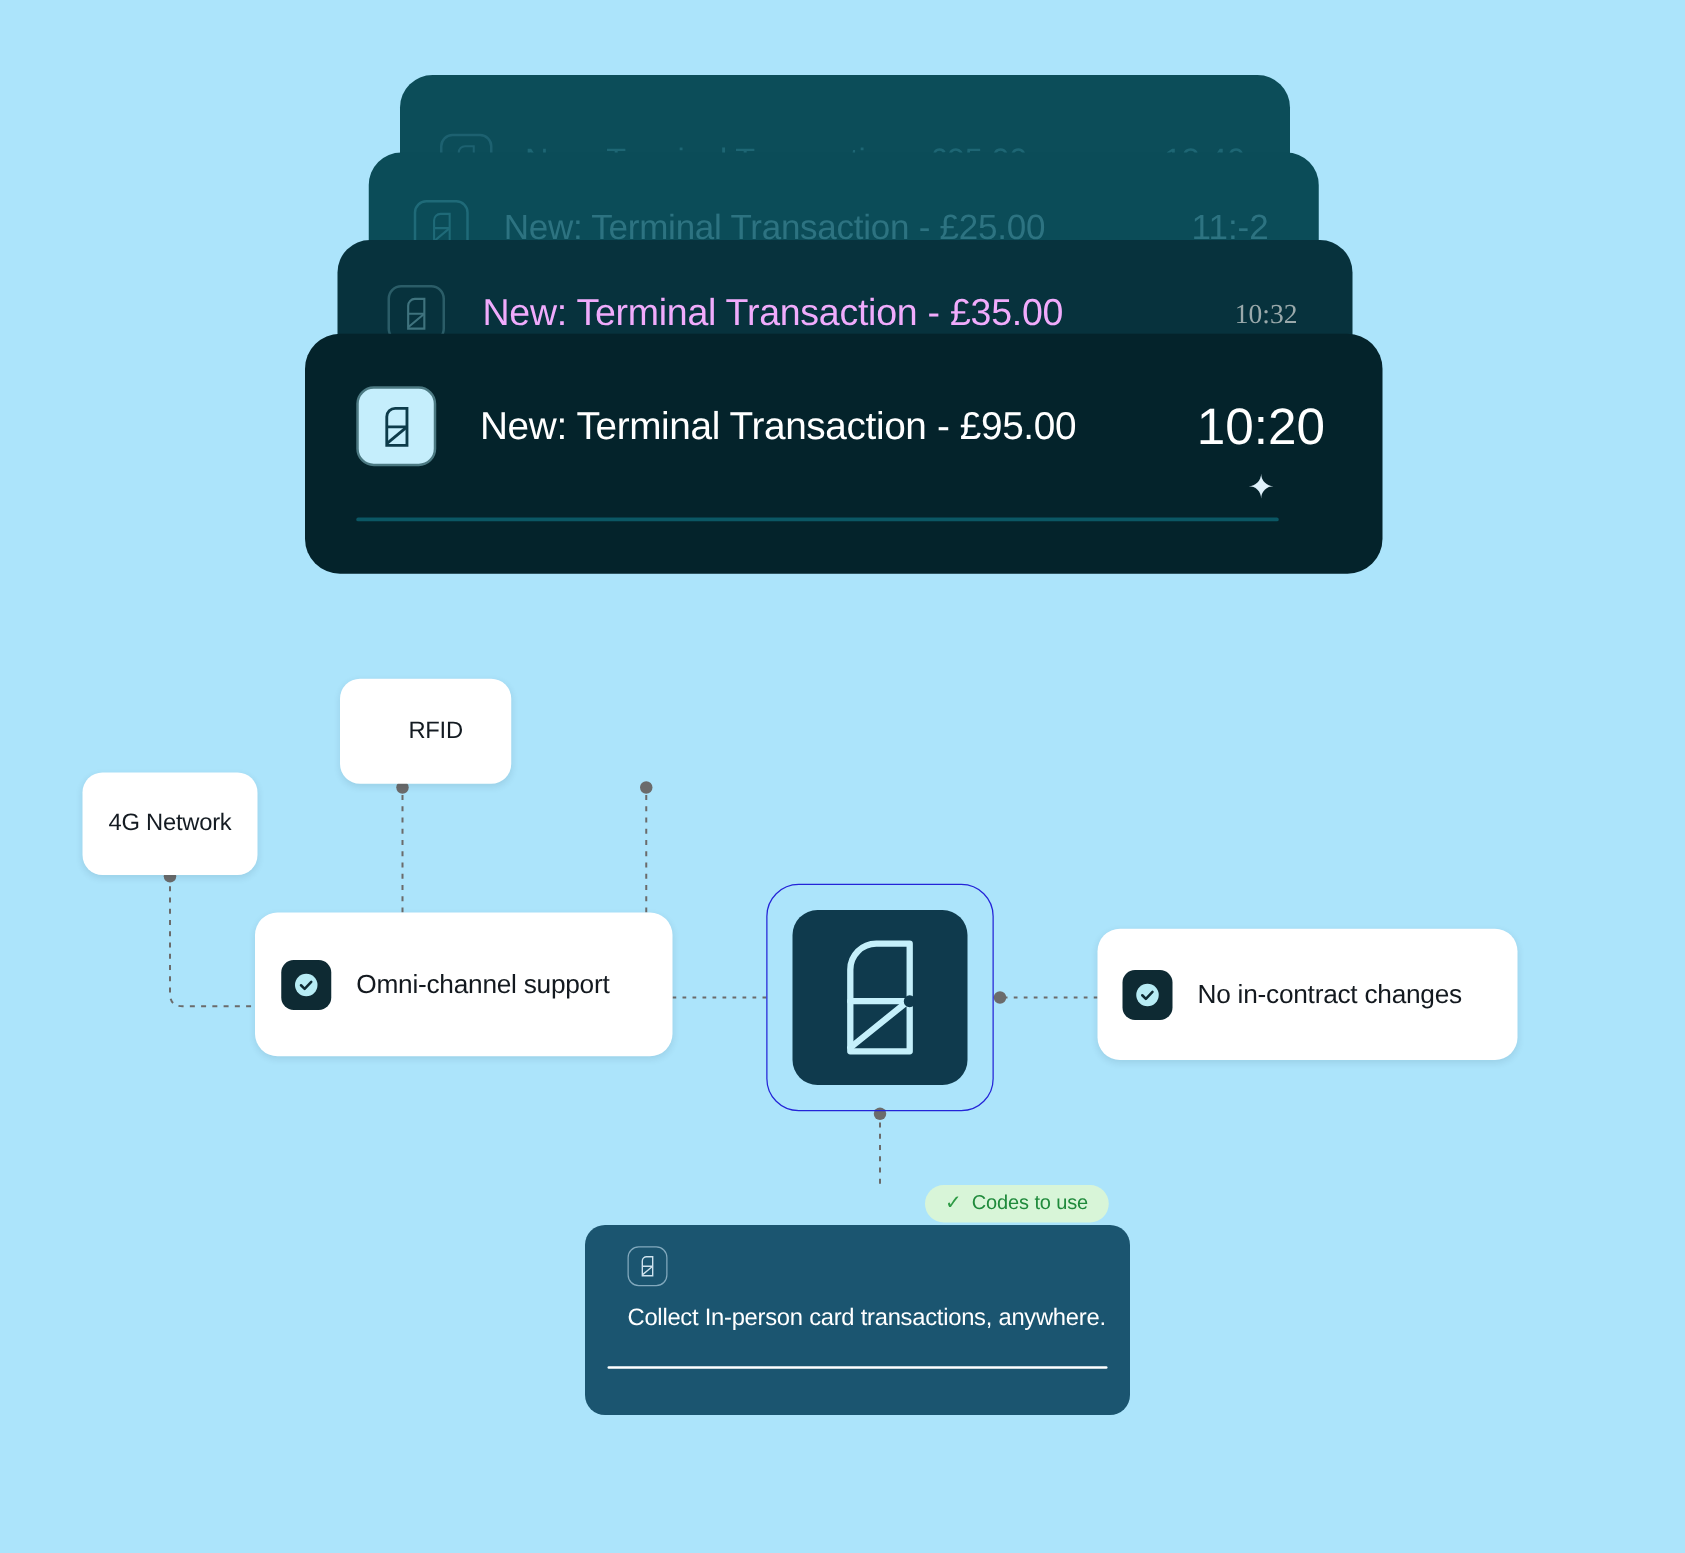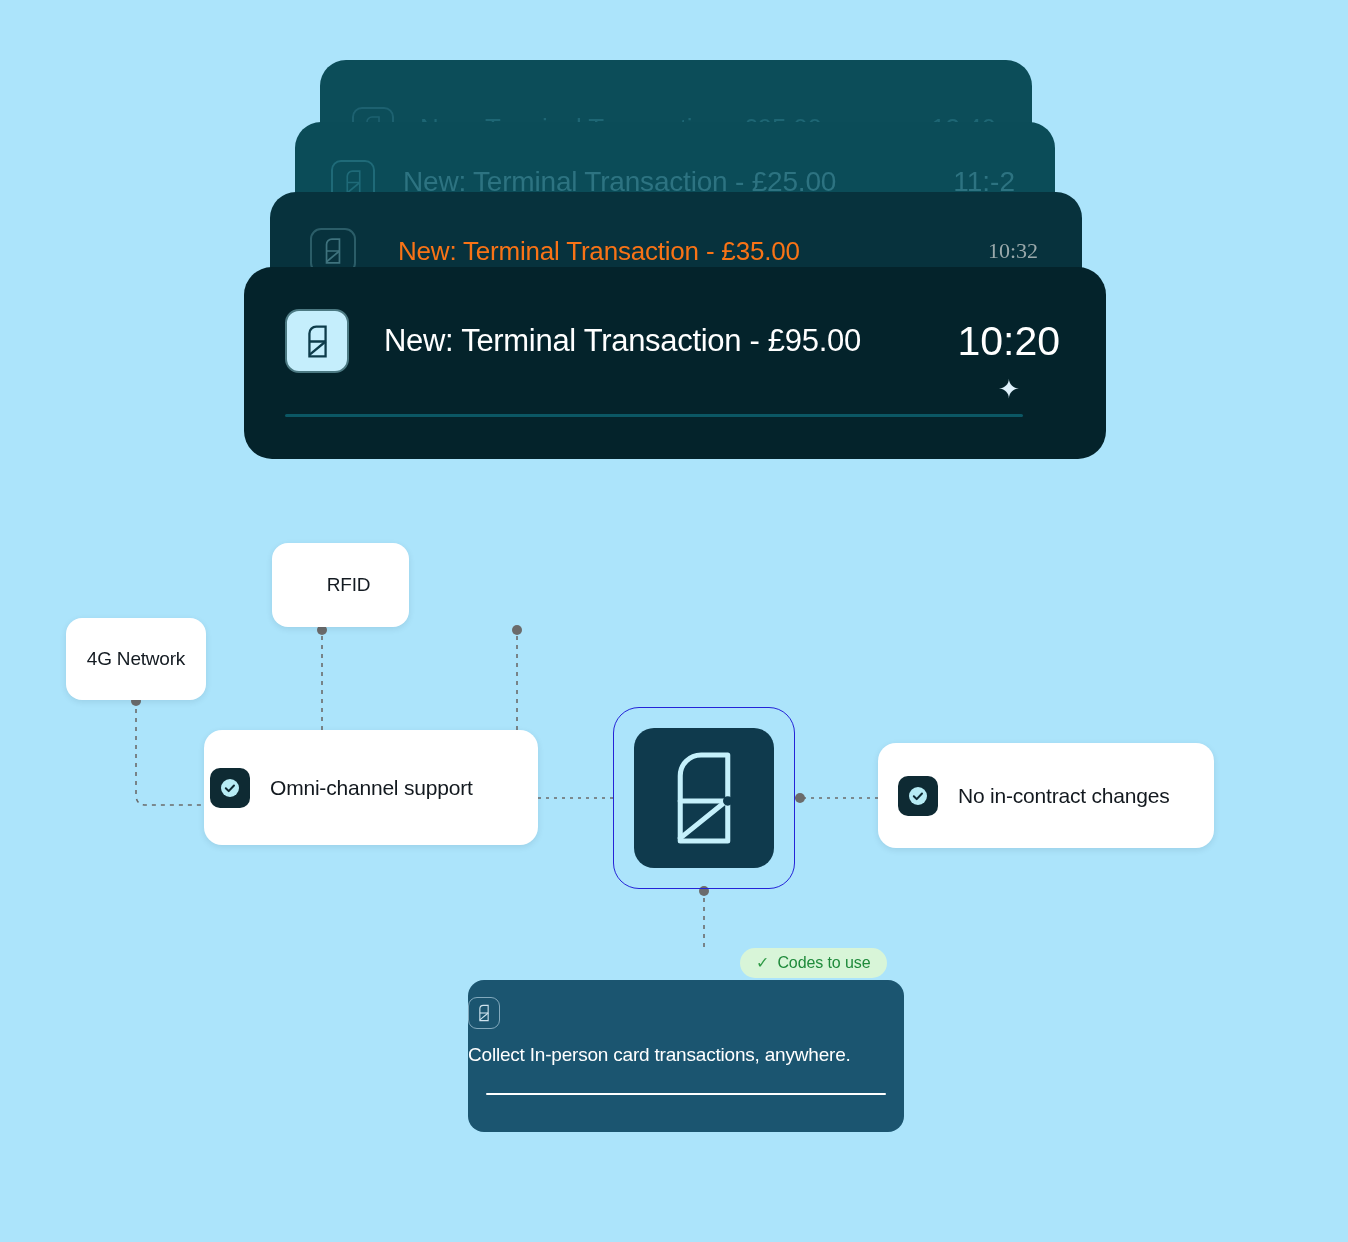--- a/index.html
+++ b/index.html
@@ -54,21 +54,21 @@
   #notif-2 { left: 295px; top: 122px; width: 760px; height: 200px; background: #0b4c58; }
   #notif-2 .notif-row { top: 30px; height: 60px; padding: 0 40px 0 36px; }
   #notif-2 .notif-ico { width: 44px; height: 44px; border-radius: 10px; border: 2px solid #1f6a78; margin-right: 28px; }
   #notif-2 .notif-title { font-size: 28px; color: #2d7381; letter-spacing: -0.2px; }
   #notif-2 .notif-time { font-size: 28px; color: #2d7381; }
 
   
   #notif-3 { left: 270px; top: 192px; width: 812px; height: 200px; background: #07323d; }
   #notif-3 .notif-row { top: 28px; height: 62px; padding: 0 44px 0 40px; }
   #notif-3 .notif-ico { width: 46px; height: 46px; border-radius: 11px; border: 2px solid #2b5d68; margin-right: 30px; }
-  #notif-3 .notif-title { font-size: 26px; color: #f97316; letter-spacing: -0.2px; margin-left: 12px; }
+  #notif-3 .notif-title { font-size: 30px; color: #f0abfc; letter-spacing: -0.2px; }
   #notif-3 .notif-time { font-size: 22px; color: #9aa9ab; font-family: Liberation Serif, serif; }
 
   
   #notif-4 { left: 244px; top: 267px; width: 862px; height: 192px; background: #04232b; border-radius: 28px; }
   #notif-4 .notif-row { top: 38px; height: 72px; padding: 0 46px 0 41px; }
   #notif-4 .notif-ico {
     width: 64px; height: 64px; border-radius: 14px;
     background: #c5eefc; border: 2px solid #4c7982;
     margin-right: 35px;
   }
@@ -112,21 +112,21 @@
     letter-spacing: -0.2px;
   }
   .node-centered { justify-content: center; }
 
   #node-rfid    { left: 272px; top: 543px; width: 137px; height: 84px; padding-left: 16px; }
   #node-qr      { left: 469px; top: 543px; width: 140px; height: 84px; }
   #node-4g      { left: 66px;  top: 618px; width: 140px; height: 82px; }
 
   #node-omni {
     left: 204px; top: 730px; width: 334px; height: 115px;
-    padding-left: 6px;
+    padding-left: 21px;
     border-radius: 18px;
   }
   #node-nocontract {
     left: 878px; top: 743px; width: 336px; height: 105px;
     padding-left: 20px;
     border-radius: 18px;
   }
 
   .feat-icon {
     flex: 0 0 auto;
@@ -175,21 +175,21 @@
   #ready-badge .rb-text  { font-size: 16px; color: #1f8a3b; letter-spacing: -0.1px; }
 
   
   #promo-card {
     position: absolute;
     left: 468px; top: 980px;
     width: 436px; height: 152px;
     background: #1b5570;
     border-radius: 16px;
     box-sizing: border-box;
-    padding: 17px 18px 0 0;
+    padding: 17px 18px 0 34px;
   }
   #promo-card .pc-ico {
     width: 32px; height: 32px;
     border-radius: 9px;
     border: 1.5px solid #82a9bd;
     display: flex; align-items: center; justify-content: center;
     box-sizing: border-box;
   }
   #promo-card .pc-text {
     margin-top: 13px;

